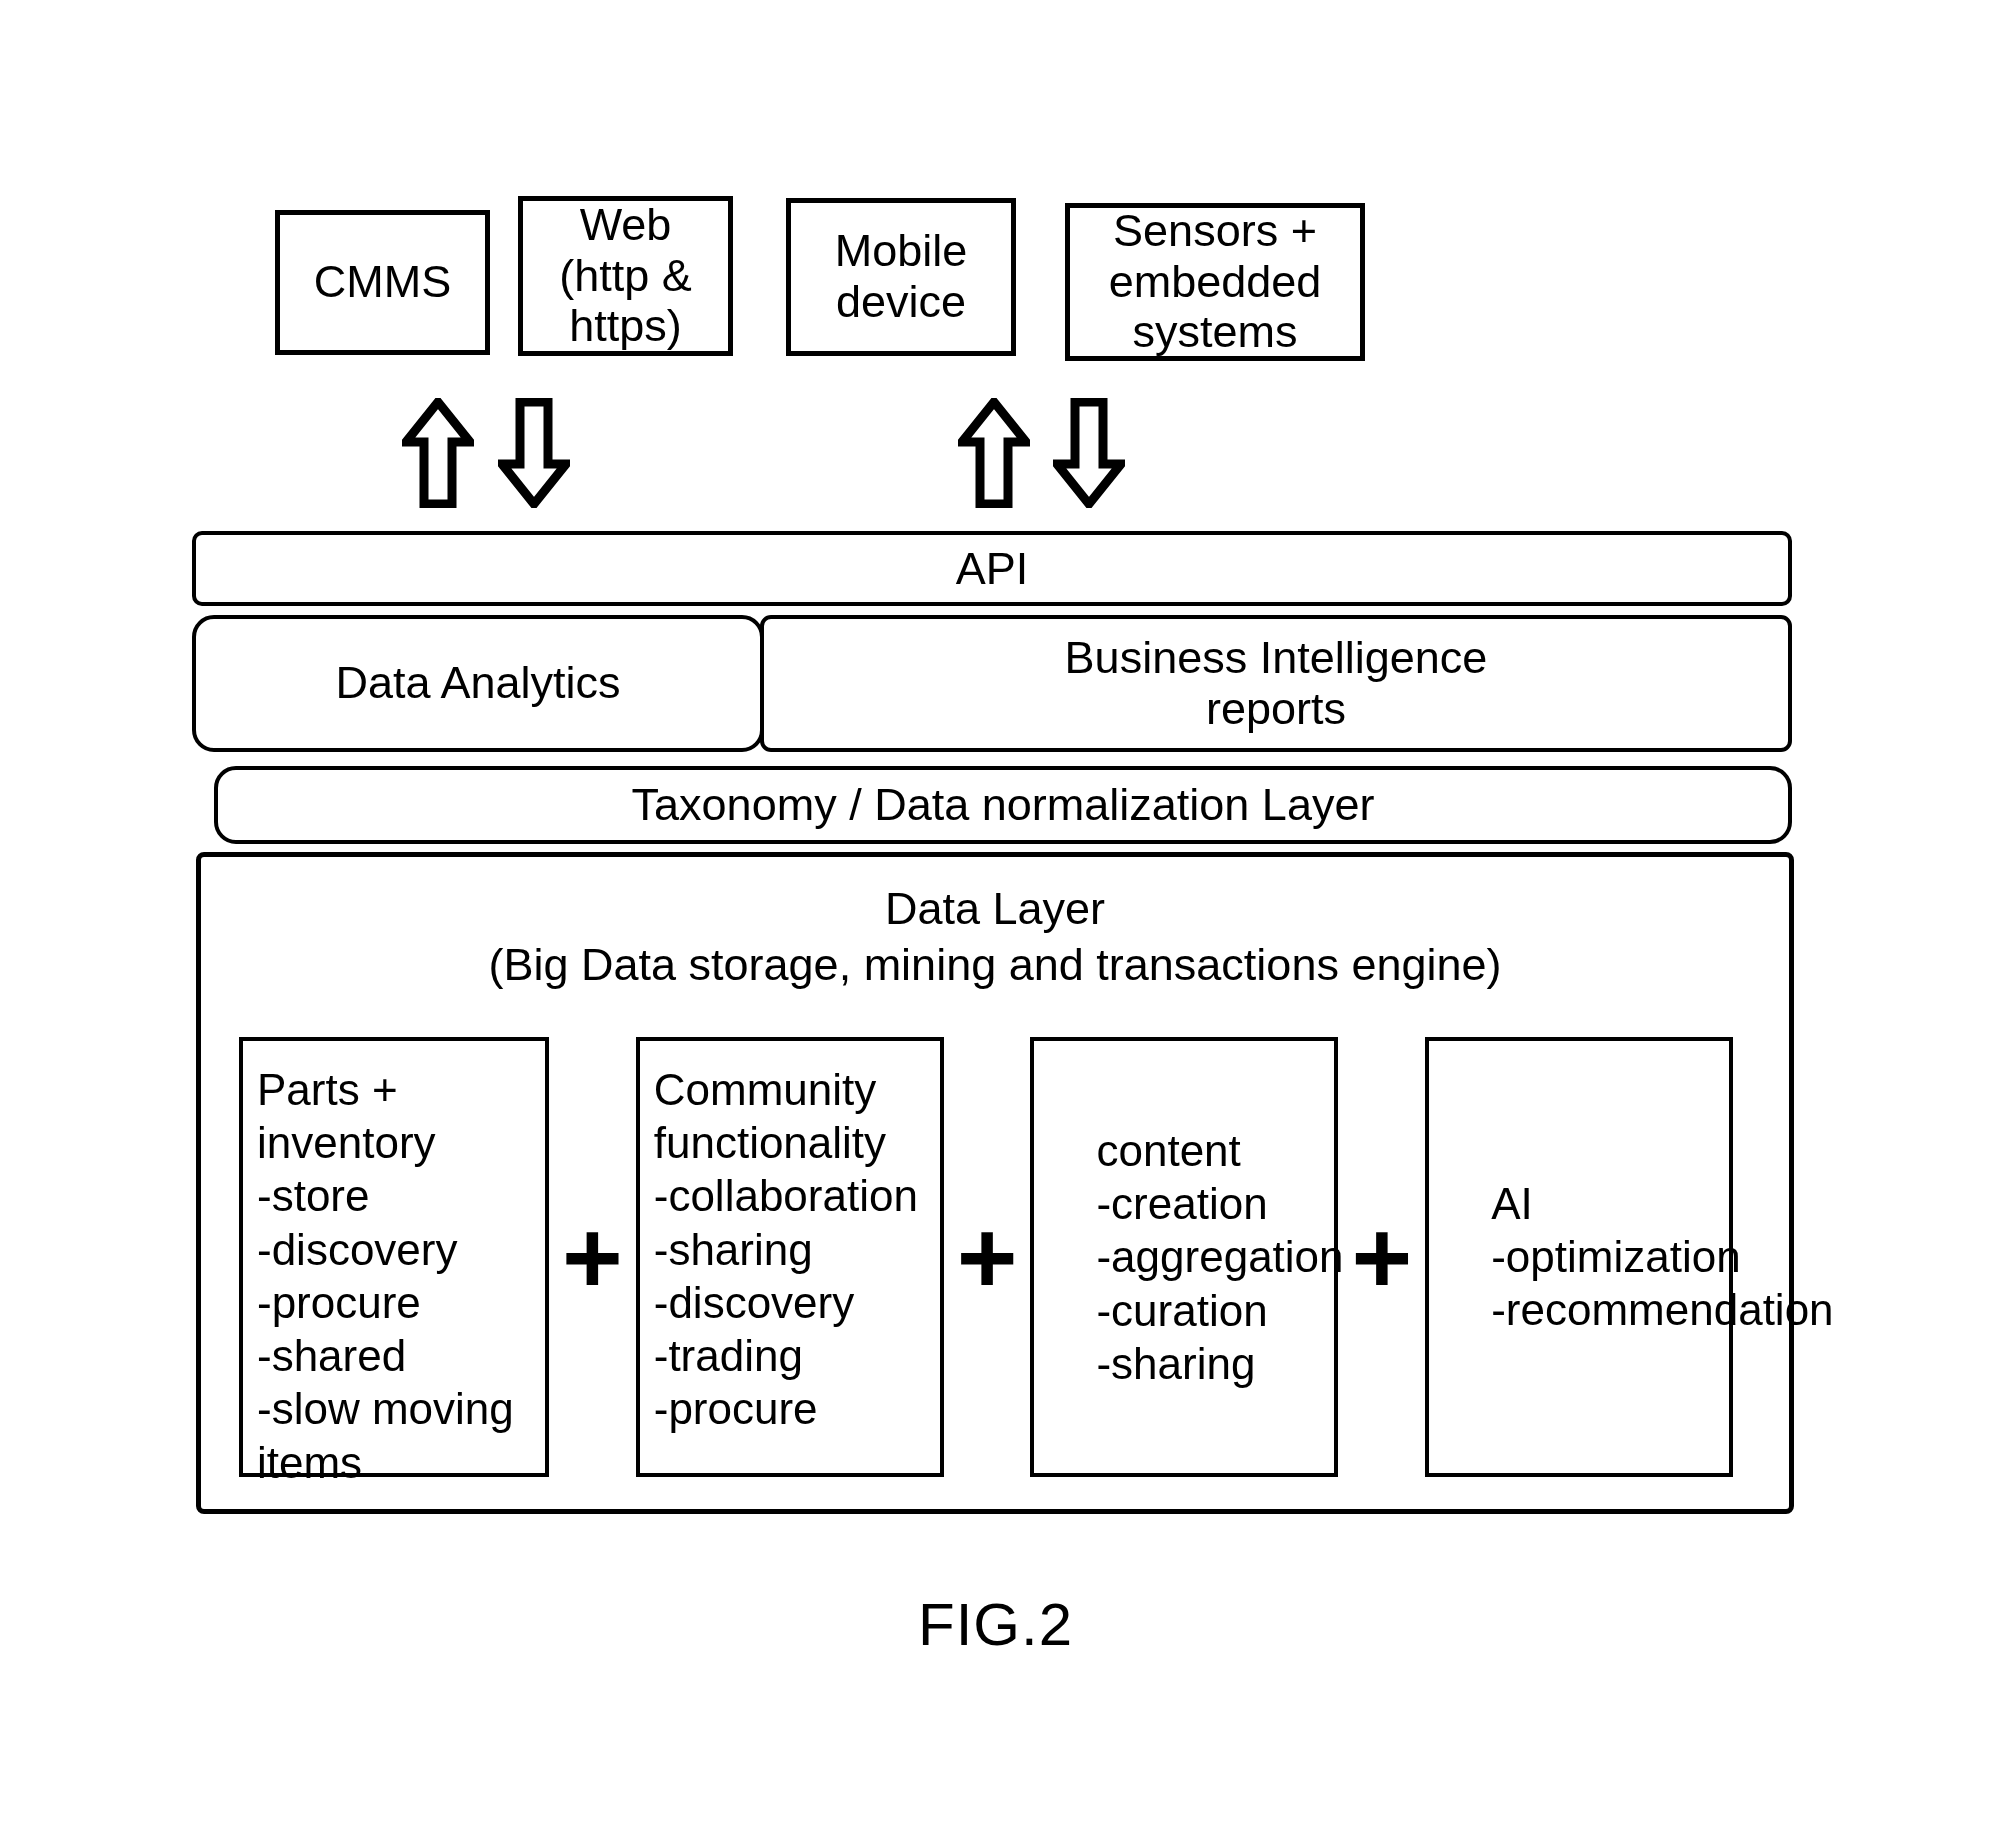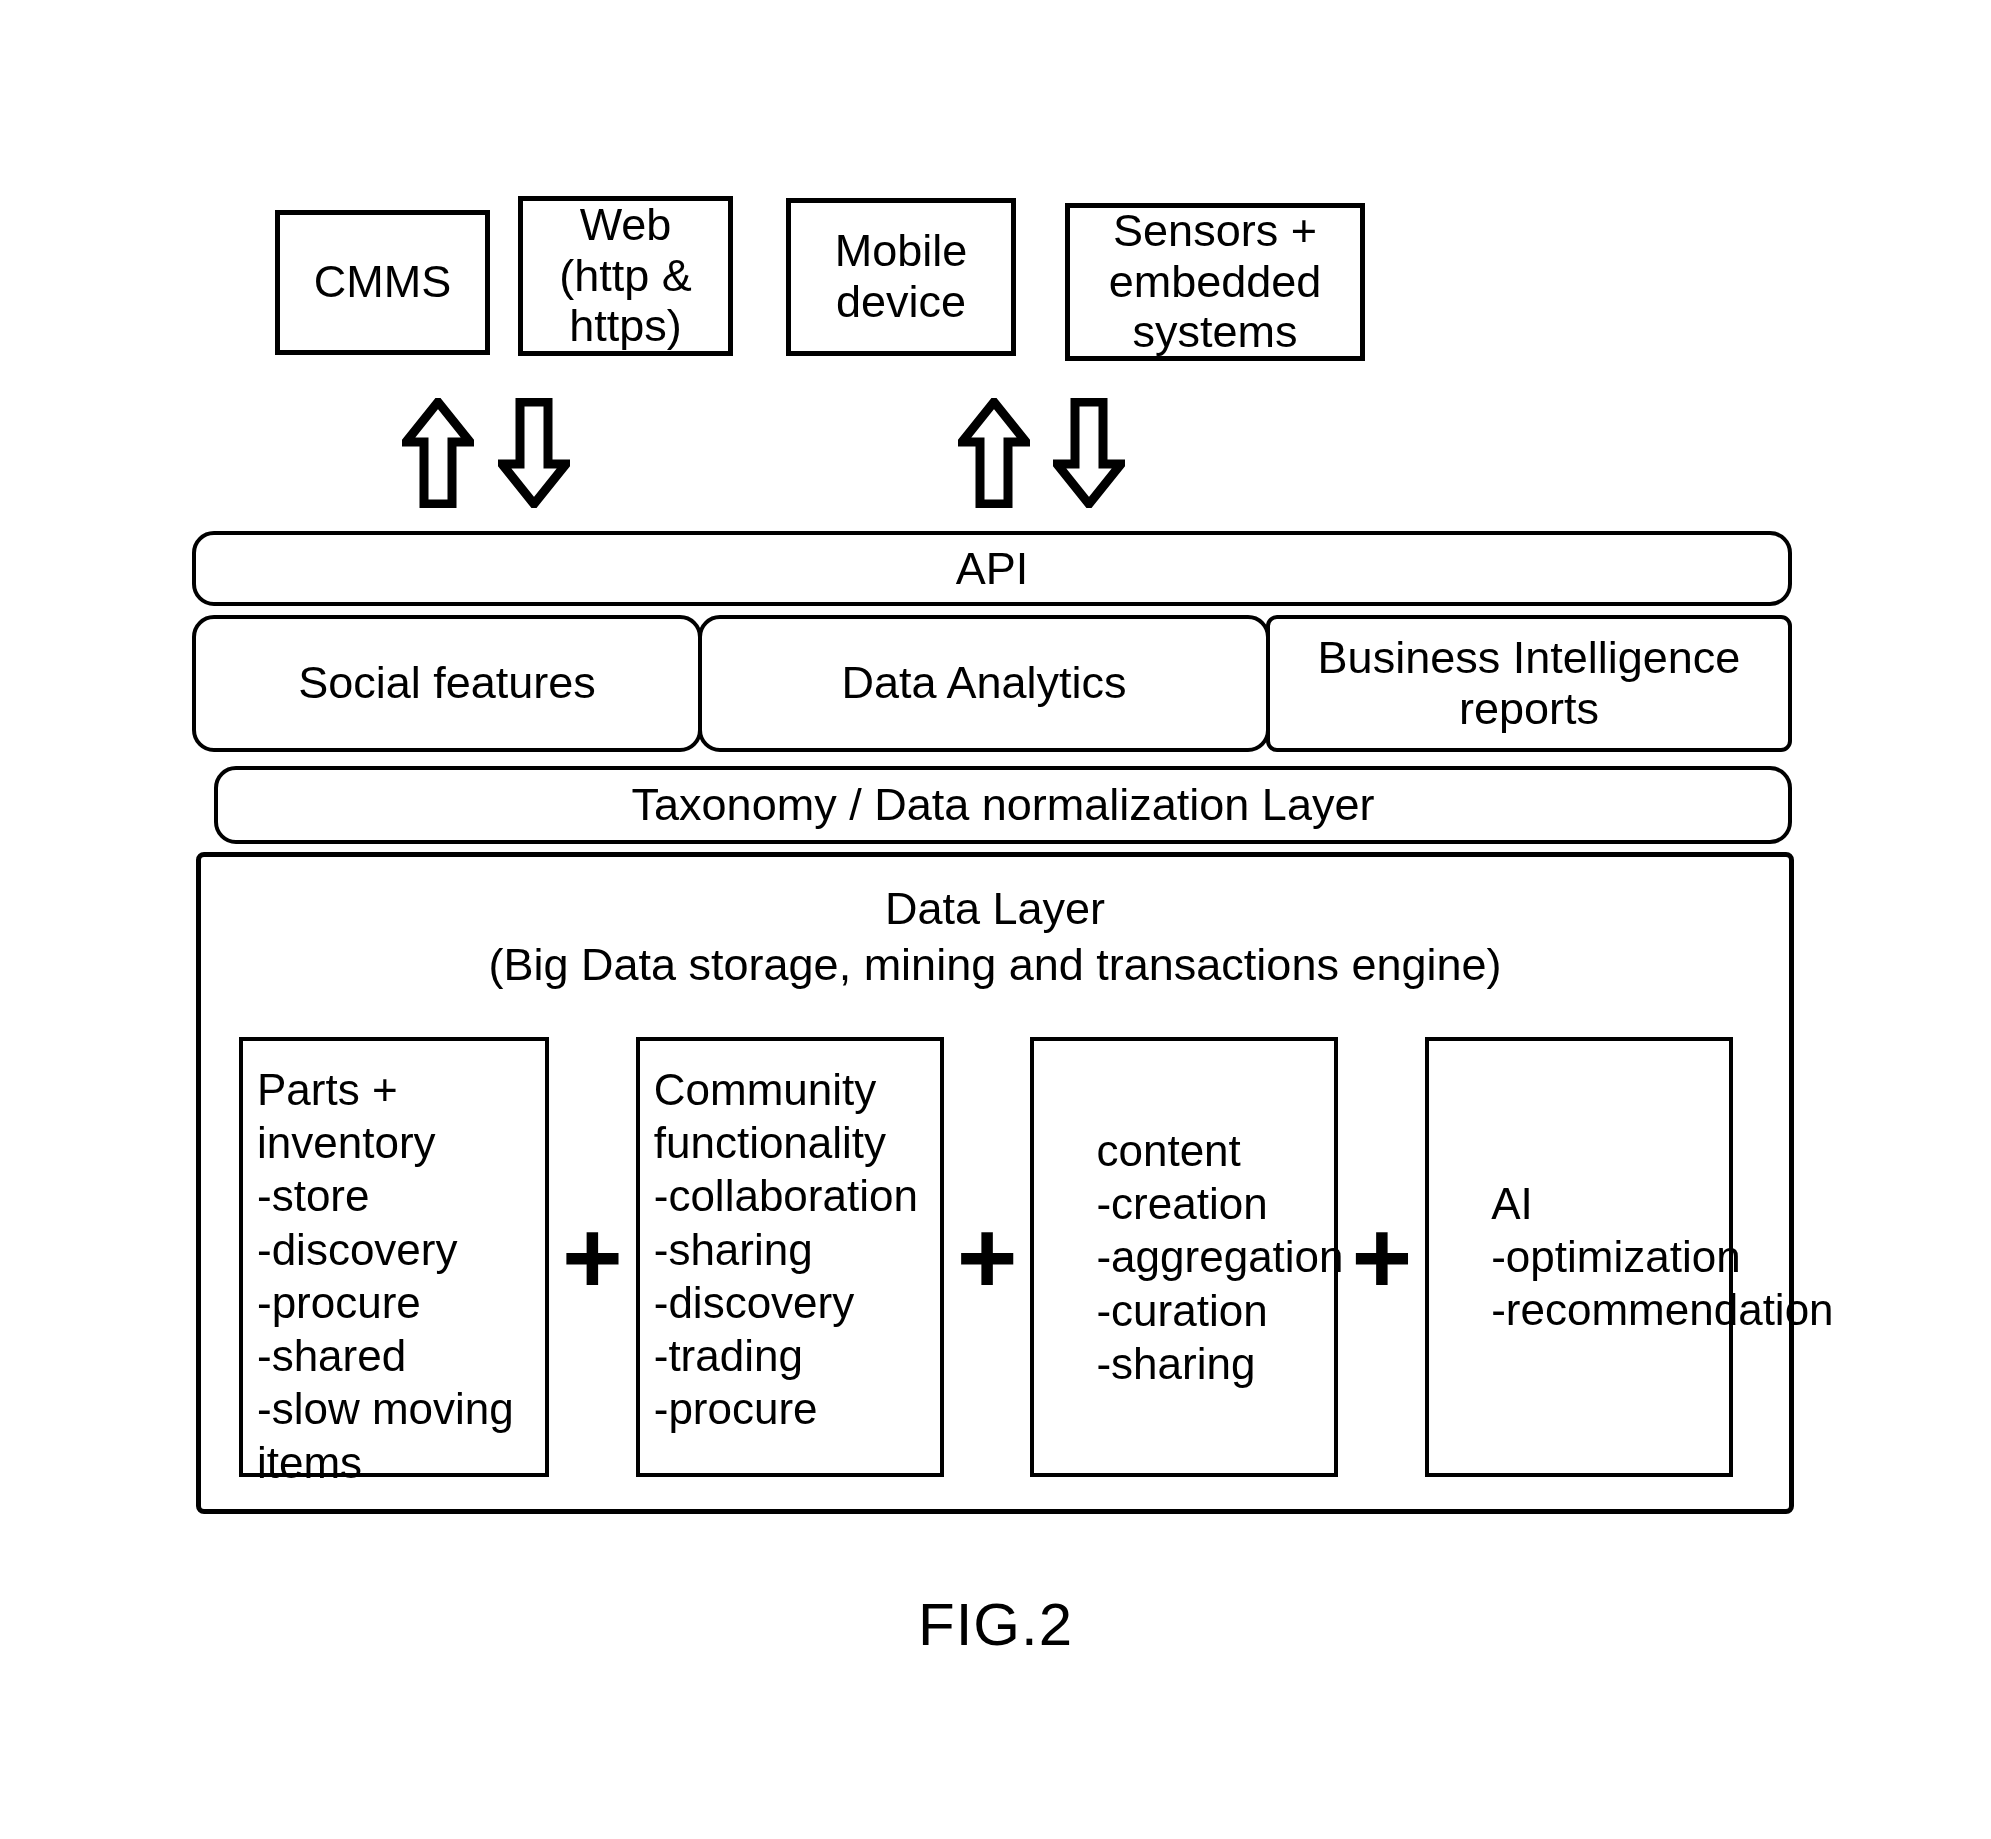--- a/index.html
+++ b/index.html
@@ -51,21 +51,21 @@
 
   
   #api-bar {
     position: absolute;
     left: 192px;
     top: 531px;
     width: 1600px;
     height: 75px;
     box-sizing: border-box;
     border: 4px solid #000;
-    border-radius: 22px;
+    border-radius: 10px;
     background: #fff;
     display: flex;
     align-items: center;
     justify-content: center;
     font-size: 45px;
   }
 
   
   #services-row {
     position: absolute;
@@ -228,23 +228,20 @@
     <svg width="72" height="110" viewBox="0 0 72 110" aria-hidden="true">
       <polygon points="36,106 68,66 50,66 50,4 22,4 22,66 4,66" fill="#ffffff" stroke="#000000" stroke-width="9" stroke-linejoin="miter"></polygon>
     </svg>
   </div>
 
   <div id="api-bar">
     <span>API</span>
   </div>
 
   <div id="services-row">
-    <div class="service-cell c1">
-      <span>Social features</span>
-    </div>
     <div class="service-cell c2">
       <span>Data Analytics</span>
     </div>
     <div class="service-cell c3">
       <span>Business Intelligence<br>reports</span>
     </div>
   </div>
 
   <div id="taxonomy-bar">
     <span>Taxonomy / Data normalization Layer</span>

